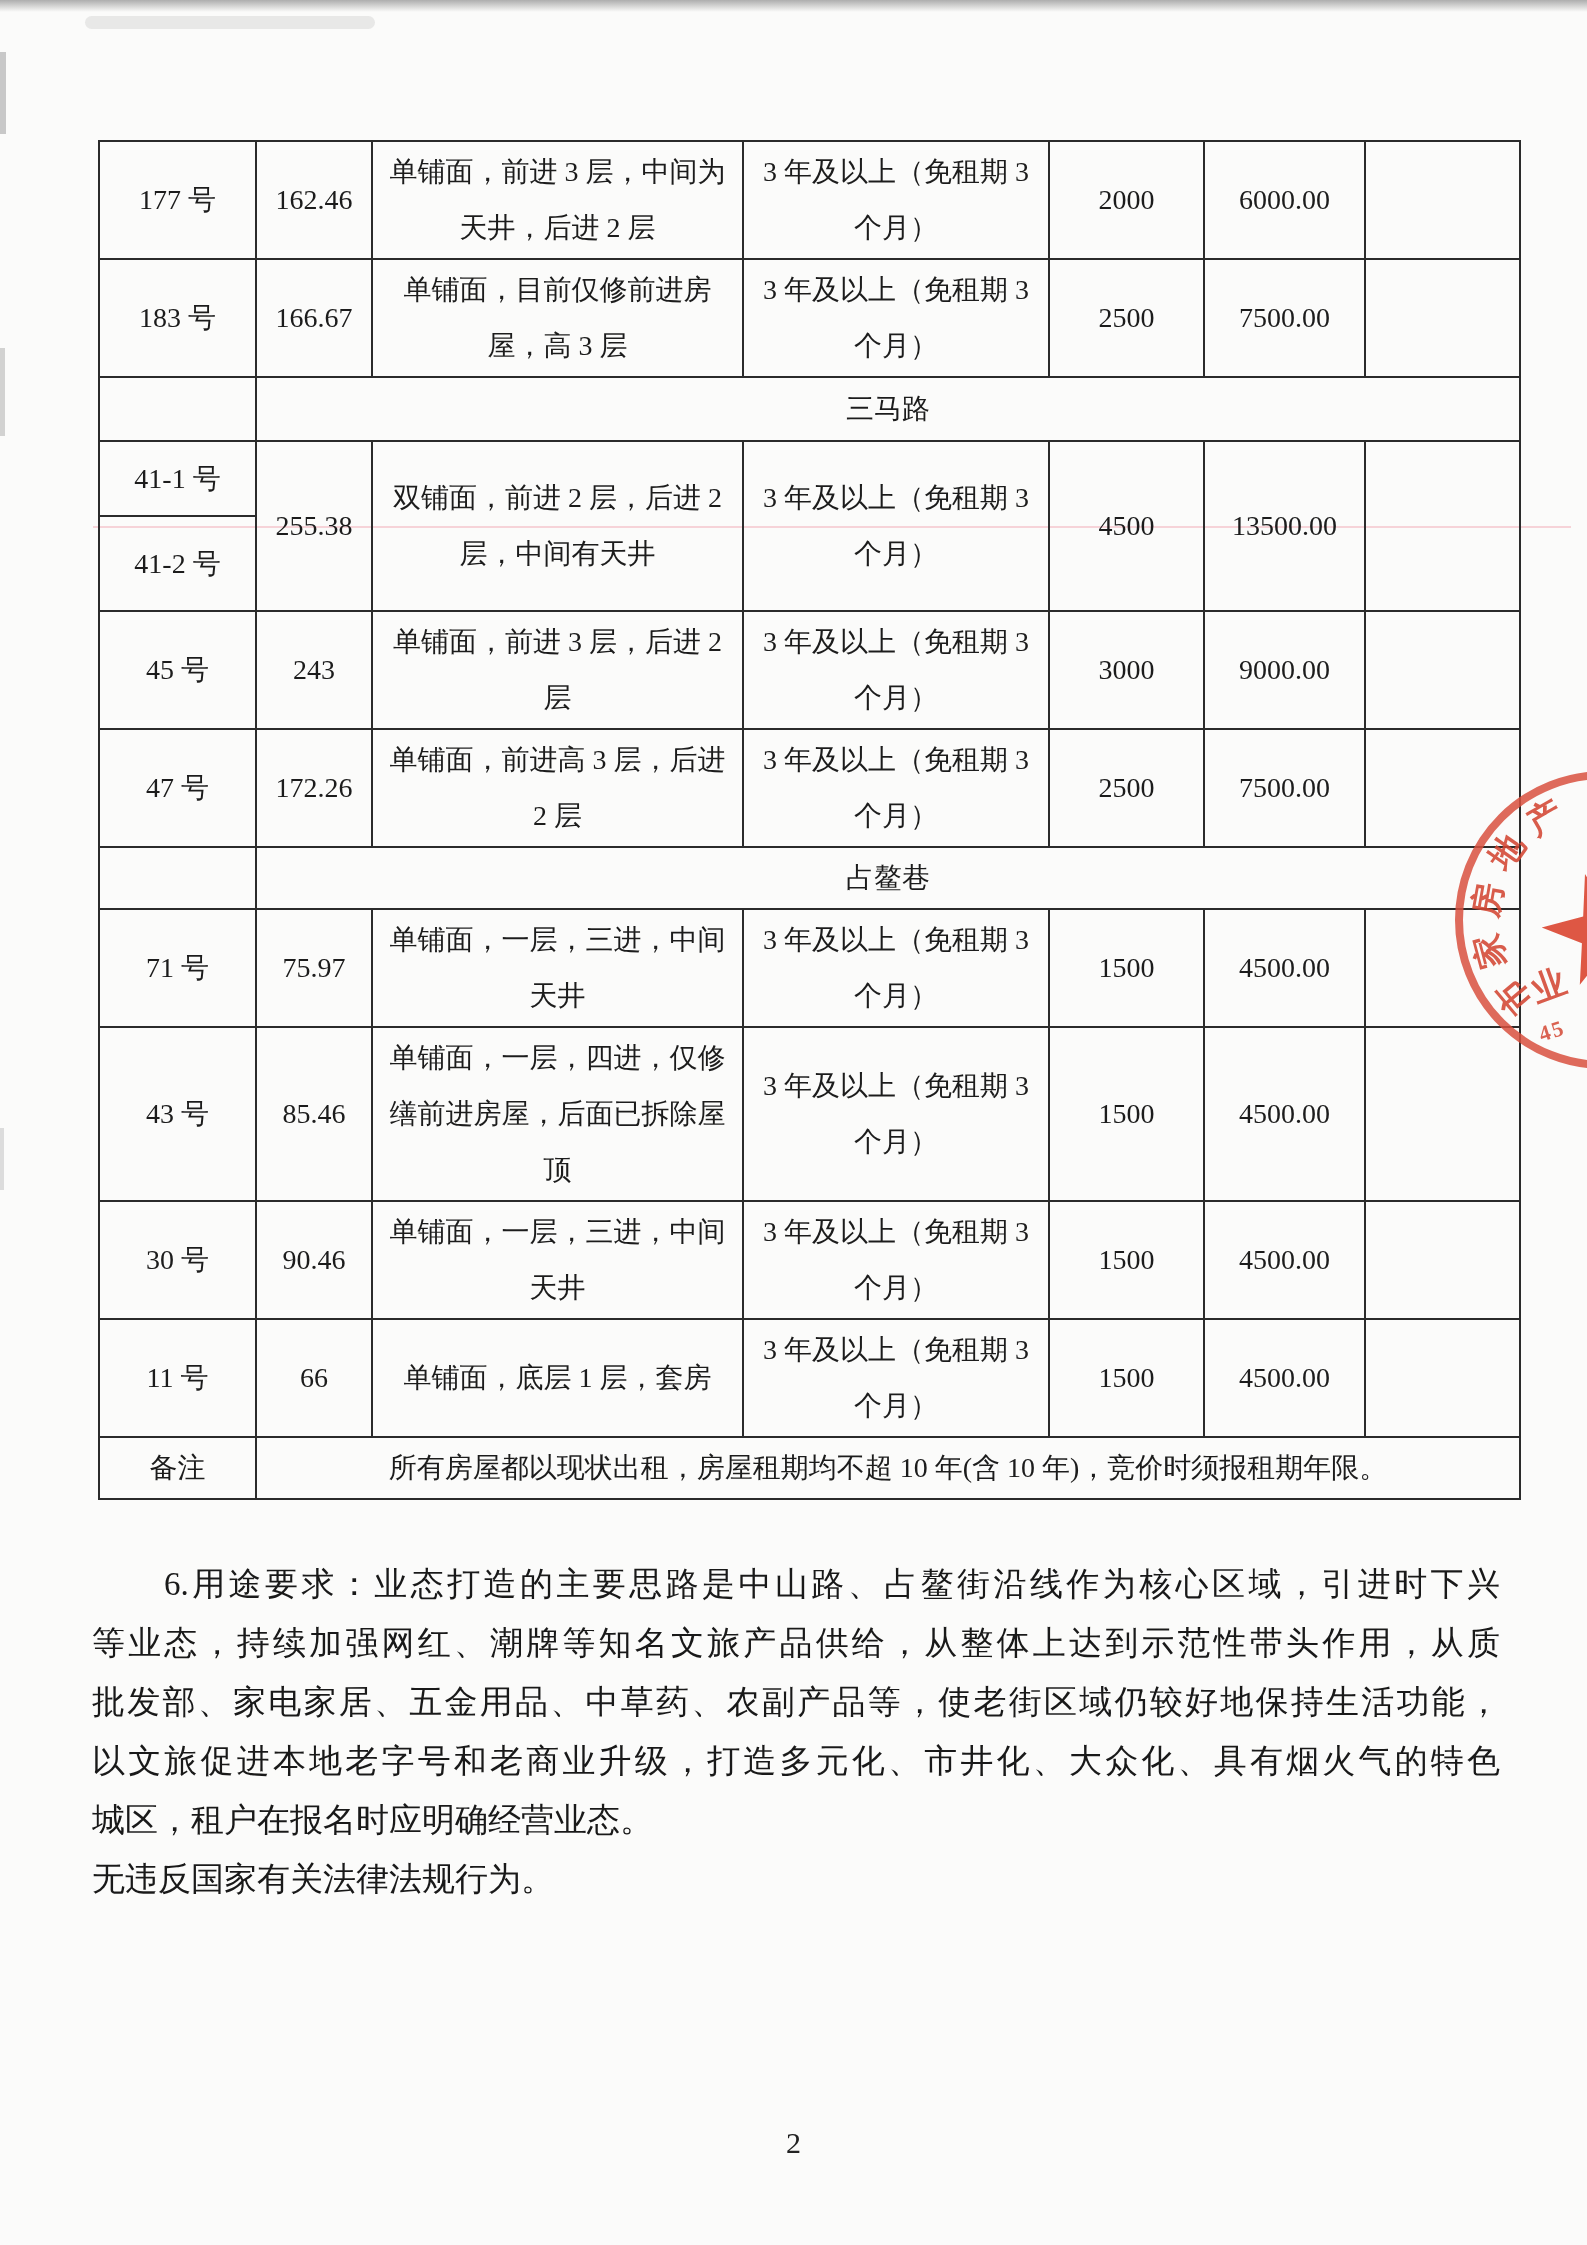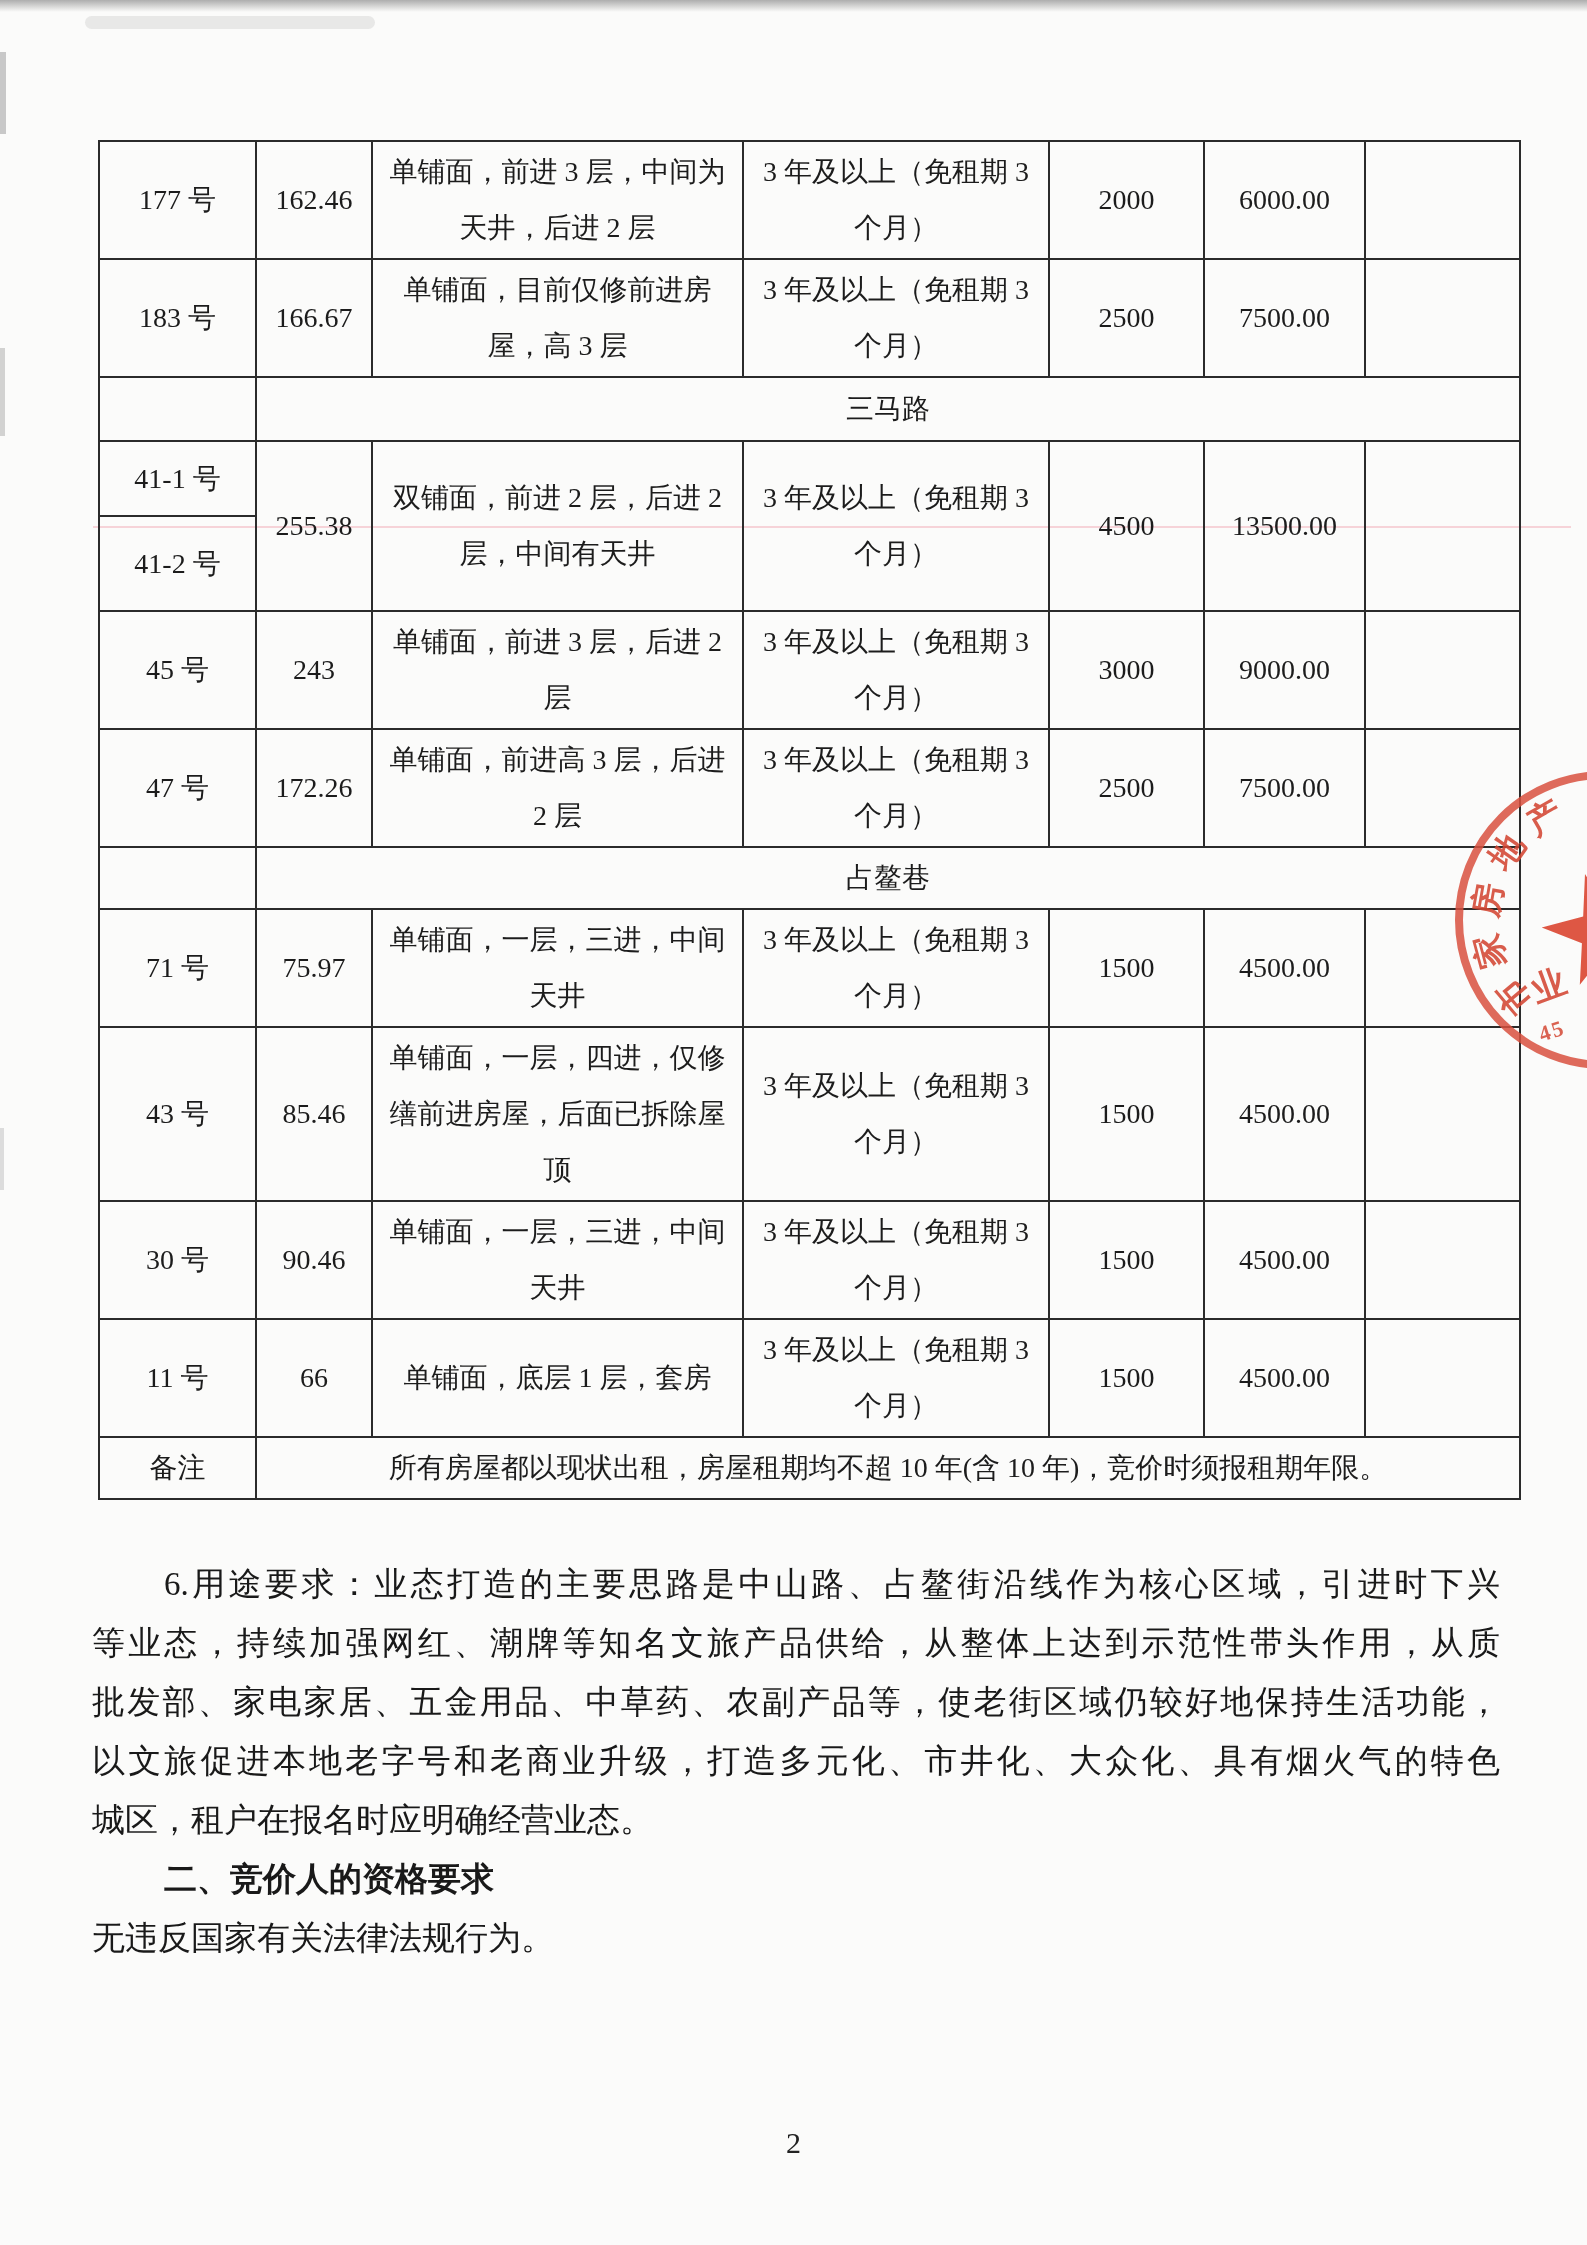--- a/index.html
+++ b/index.html
@@ -179,21 +179,20 @@
       </tr>
     </tbody>
   </table>
 
   <div class="bodytext">
     <div class="tline jline indent">6.用途要求：业态打造的主要思路是中山路、占鳌街沿线作为核心区域，引进时下兴</div>
     <div class="tline jline">等业态，持续加强网红、潮牌等知名文旅产品供给，从整体上达到示范性带头作用，从质</div>
     <div class="tline jline">批发部、家电家居、五金用品、中草药、农副产品等，使老街区域仍较好地保持生活功能，</div>
     <div class="tline jline">以文旅促进本地老字号和老商业升级，打造多元化、市井化、大众化、具有烟火气的特色</div>
     <div class="tline">城区，租户在报名时应明确经营业态。</div>
-    <div class="tline indent bold">二、竞价人的资格要求</div>
     <div class="tline">无违反国家有关法律法规行为。</div>
   </div>
 
   <div class="pagenum">2</div>
 
   <div class="seal">
     <div class="seal-ring"></div>
     <div class="seal-star"></div>
     <div class="seal-char" style="left:42px;top:208px;transform:rotate(-130deg);">市</div>
     <div class="seal-char" style="left:18px;top:163px;transform:rotate(-105deg);">家</div>

